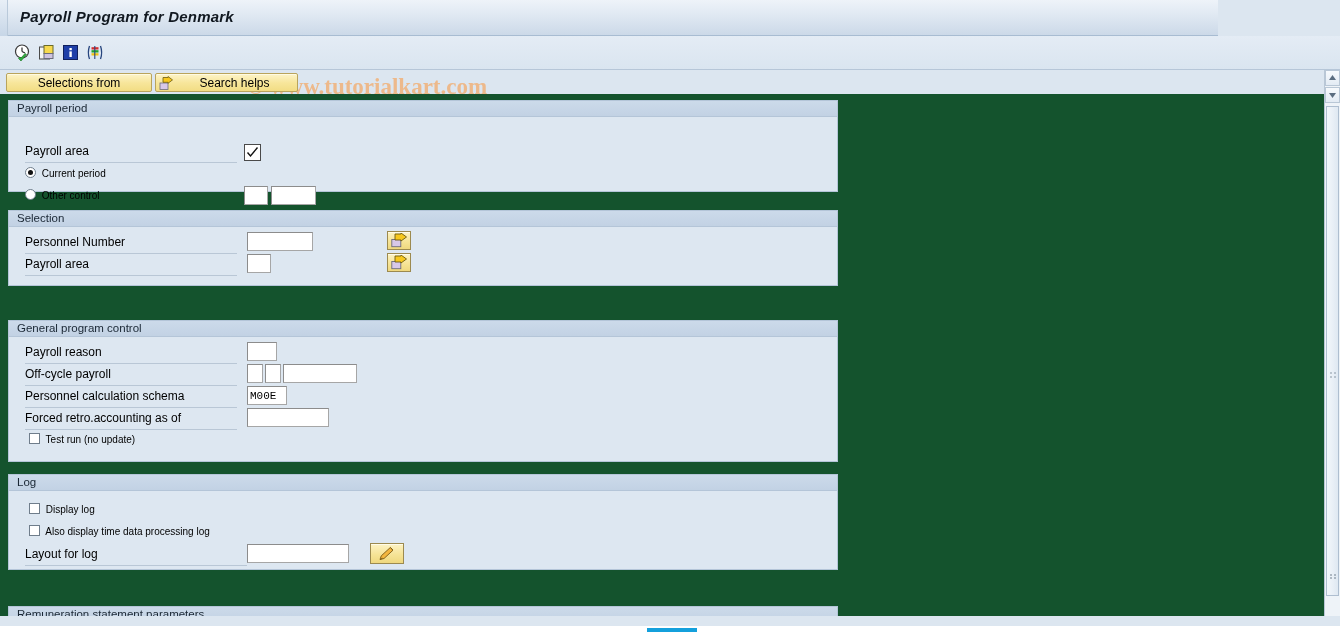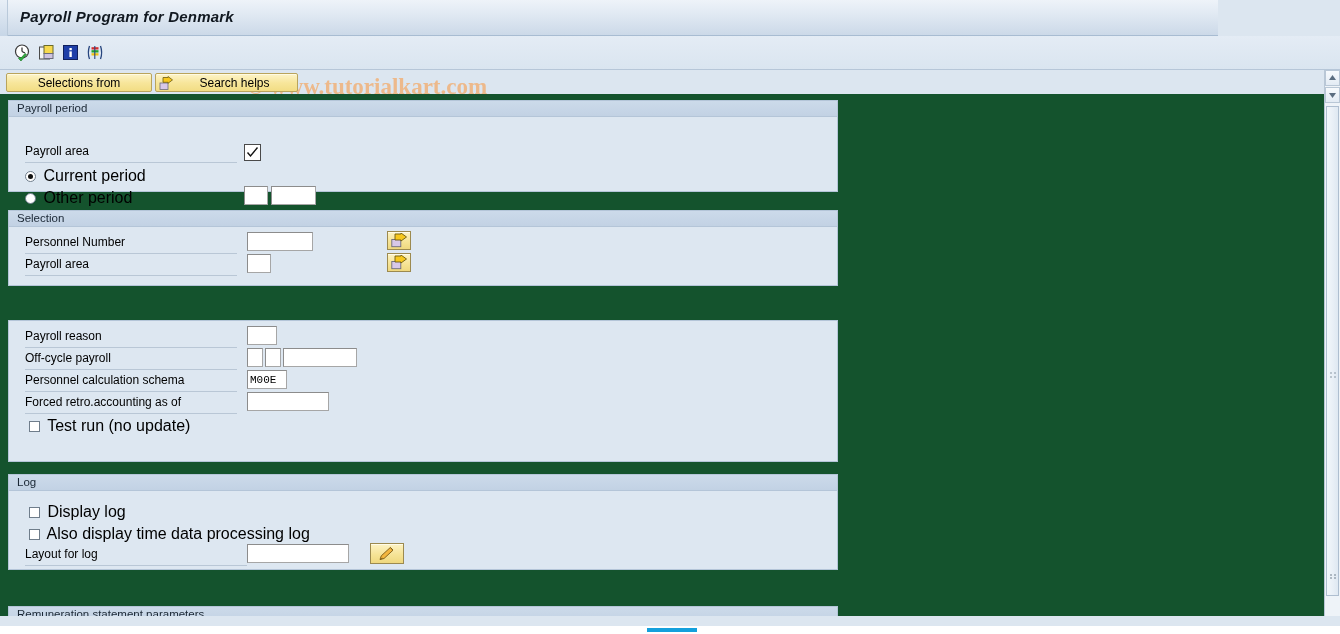--- a/index.html
+++ b/index.html
@@ -176,21 +176,21 @@
   .sapinput.disabled {
     background: #d6e1ed;
     border-color: #9aa8b6;
     color: #47525d;
   }
 
   
   .radio-row, .check-row {
     position: absolute;
     white-space: nowrap;
-    font-size: 16px;
+    font-size: 10px;
     cursor: pointer;
   }
   .radio-mark {
     display: inline-block;
     width: 11px; height: 11px;
     border: 1px solid #6f7d8b;
     border-radius: 50%;
     background: #ffffff;
     vertical-align: -1px;
     position: relative;
@@ -379,21 +379,21 @@
           </svg>
         </div>
 
         <div class="radio-row" style="left:16px; top:50px;">
           <span class="radio-mark on"></span>
           <span>Current period</span>
         </div>
 
         <div class="radio-row" style="left:16px; top:72px;">
           <span class="radio-mark"></span>
-          <span>Other period</span>
+          <span>Other control</span>
         </div>
         <input class="sapinput" style="left: 235px; top: 69px; width: 24px; height: 19px;" value="">
         <input class="sapinput" style="left: 262px; top: 69px; width: 45px; height: 19px;" value="">
       </div>
     </div>
 
     <div class="group" style="top:116px; height:76px;">
       <div class="group-header">Selection</div>
       <div class="group-body" style="height:58px;">
         <div class="fieldlabel" style="left:16px; top:8px;">Personnel Number</div>
@@ -412,20 +412,21 @@
         <div class="sqbtn" style="left:378px; top:26px;">
           <svg width="17" height="15" viewBox="0 0 17 15">
             <rect x="0.8" y="6.5" width="9" height="7.2" fill="#d8c8e8" stroke="#6b6b7a" stroke-width="0.9"></rect>
             <path d="M4 1 h6 V0 l5.5 4 L10 8 V7 H4 Z" fill="#f7c81e" stroke="#6b5a12" stroke-width="0.9"></path>
           </svg>
         </div>
       </div>
     </div>
 
     <div class="group" style="top:226px; height:142px;">
+      <div class="group-header">General program control</div>
       <div class="group-body" style="height:124px;">
         <div class="fieldlabel" style="left:16px; top:8px;">Payroll reason</div>
         <div class="label-underline" style="left:16px; top:26px; width:212px;"></div>
         <input class="sapinput" style="left: 238px; top: 5px; width: 30px; height: 19px;" value="">
 
         <div class="fieldlabel" style="left:16px; top:30px;">Off-cycle payroll</div>
         <div class="label-underline" style="left:16px; top:48px; width:212px;"></div>
         <input class="sapinput" style="left: 238px; top: 27px; width: 16px; height: 19px;" value="">
         <input class="sapinput" style="left: 256px; top: 27px; width: 16px; height: 19px;" value="">
         <input class="sapinput" style="left: 274px; top: 27px; width: 74px; height: 19px;" value="">

